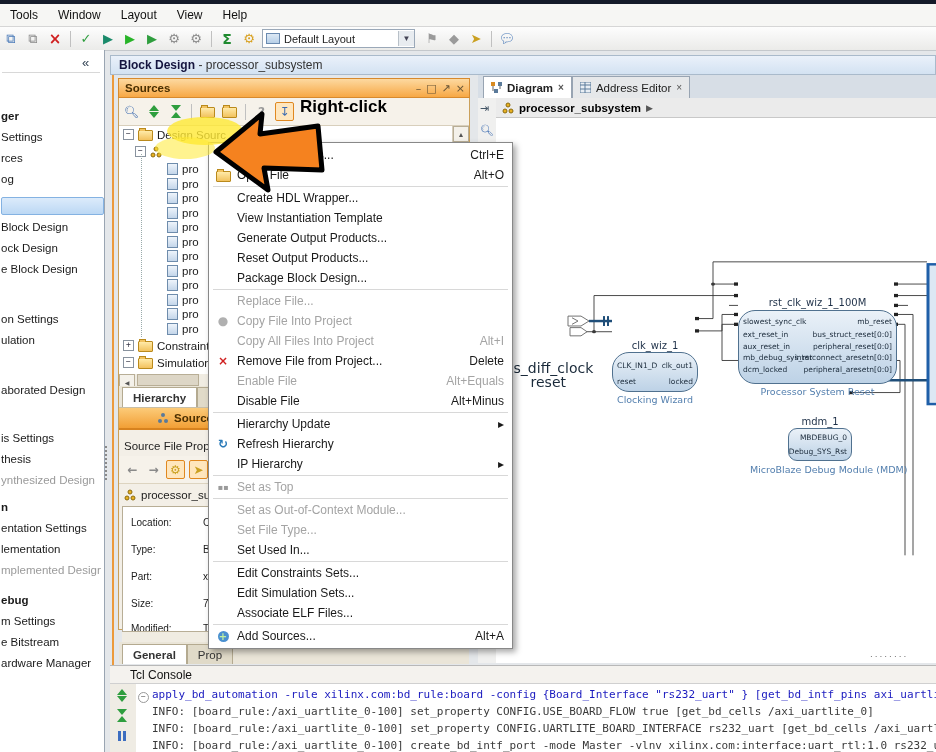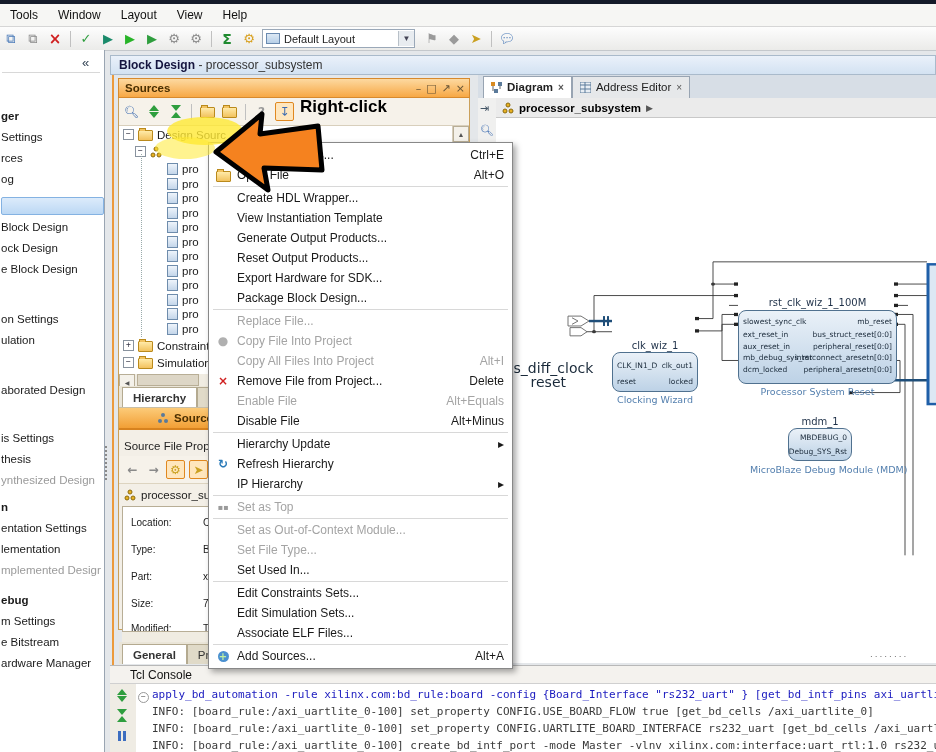--- a/index.html
+++ b/index.html
@@ -62,28 +62,28 @@
   .mi{height:20px;display:flex;align-items:center;font-size:12px;color:#1a1a1a;padding:0 8px 0 6px;gap:6px}
   .mi .ic{width:16px;flex:none;display:flex;align-items:center;justify-content:center;font-family:"DejaVu Sans",sans-serif}
   .mi .lbl{white-space:nowrap}
   .mi .sc{margin-left:auto;white-space:nowrap}
   .mi.dis{color:#a4a4a4}
   .msep{height:1px;background:#d8d8d8;margin:1px 4px}
   
   .hilite{z-index:55;pointer-events:none}
   .arrow{z-index:60;pointer-events:none}
   
-  .dtabs{left:478px;top:75px;width:458px;height:23px;background:#d7dee6;display:flex;align-items:center;padding-left:5px;box-sizing:border-box}
+  .dtabs{left:478px;top:75px;width:458px;height:23px;background:#d7dee6;display:flex;align-items:flex-end;padding-left:5px;box-sizing:border-box}
   .dtab{height:21px;padding:0 7px;display:flex;align-items:center;gap:5px;font-size:11.5px;border:1px solid #98a4b2;border-bottom:none;background:#e6e8ea;color:#222}
   .dtab.active{background:#fff;font-weight:bold}
   .dtab .x{font-size:10px;color:#555}
   .crumbbar{left:496px;top:98px;width:440px;height:20px;background:#ebebeb;border-bottom:1px solid #c8c8c8;display:flex;align-items:center;font-size:11.5px;gap:5px;padding-left:6px;box-sizing:border-box}
   .dstrip{left:478px;top:98px;width:18px;height:565px;background:#f0f0ef;border-right:1px solid #c8c8c8}
   .canvas{left:496px;top:118px;width:440px;height:545px;background:#fff}
-  .blk{position:absolute;background:linear-gradient(#eaf1f8,#bdd2e6);border:1.5px solid #50718f;border-radius:8px;box-sizing:border-box}
+  .blk{position:absolute;background:linear-gradient(#eaf1f8,#bdd2e6);border:1.5px solid #50718f;border-radius:17px;box-sizing:border-box}
   .bport{position:absolute;font-family:"DejaVu Sans",sans-serif;font-size:7.5px;color:#1a2a3a;line-height:9px;white-space:nowrap}
   .btitle{position:absolute;font-family:"DejaVu Sans",sans-serif;font-size:10px;color:#1e3048;text-align:center;white-space:nowrap}
   .bsub{position:absolute;font-family:"DejaVu Sans",sans-serif;font-size:9.5px;color:#537fae;text-align:center;white-space:nowrap}
   .extlbl{position:absolute;font-family:"DejaVu Sans",sans-serif;font-size:14px;color:#1a2a3a;text-align:right;white-space:nowrap}
   .dotgrip{left:870px;top:650px;width:40px;font-size:10px;letter-spacing:2px;color:#777}
   
   .tclhead{left:110px;top:665px;width:826px;height:19px;background:#f4f2ee;border-top:1px solid #b8b8b8;border-bottom:1px solid #d0d0d0;display:flex;align-items:center;font-size:12px;color:#111;padding-left:20px;box-sizing:border-box}
   .tclstrip{left:110px;top:684px;width:26px;height:68px;background:#efece4;border-right:1px solid #d8d0bc}
   .tclbody{left:136px;top:684px;width:800px;height:68px;background:#fff;overflow:hidden}
   .tline{position:absolute;left:16px;font-family:"DejaVu Sans Mono",monospace;font-size:11px;white-space:nowrap;color:#3a3a3a}
@@ -498,24 +498,20 @@
   <div class="mi">
       <span class="ic"></span>
       <span class="lbl">Generate Output Products...</span>
     </div>
   <div class="mi">
       <span class="ic"></span>
       <span class="lbl">Reset Output Products...</span>
     </div>
   <div class="mi">
       <span class="ic"></span>
-      <span class="lbl">Export Hardware for SDK...</span>
-    </div>
-  <div class="mi">
-      <span class="ic"></span>
       <span class="lbl">Package Block Design...</span>
     </div>
   <div class="msep"></div>
   <div class="mi dis">
       <span class="ic"></span>
       <span class="lbl">Replace File...</span>
     </div>
   <div class="mi dis">
       <span class="ic" style="color:#b0b0b0">●</span>
       <span class="lbl">Copy File Into Project</span>

